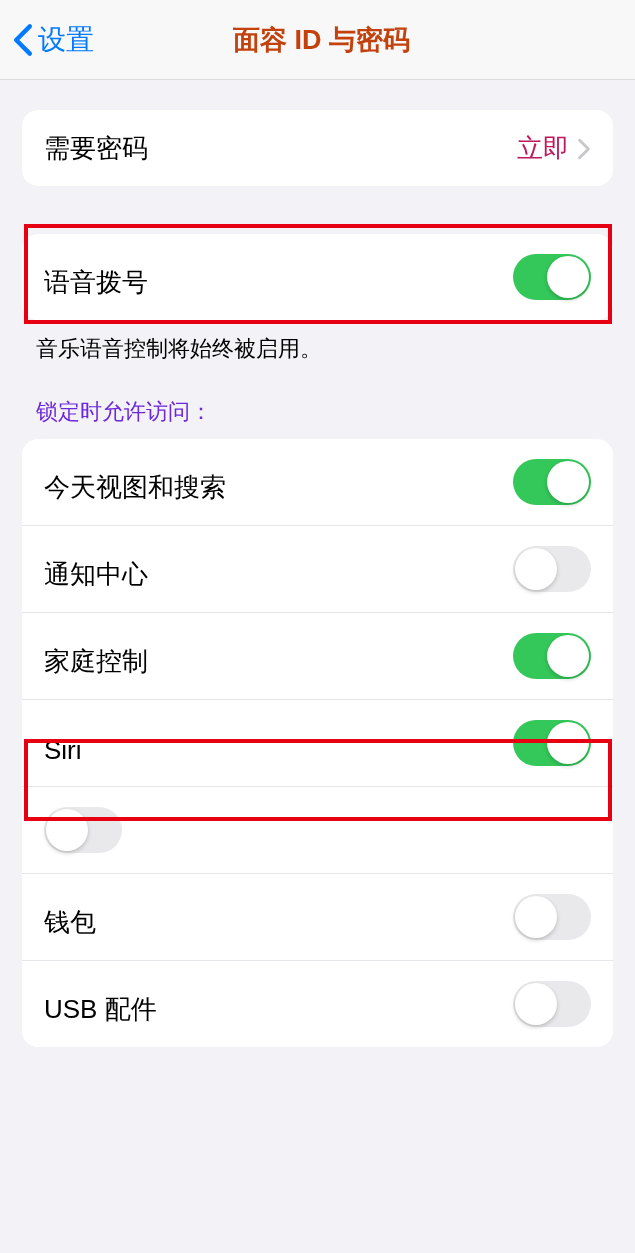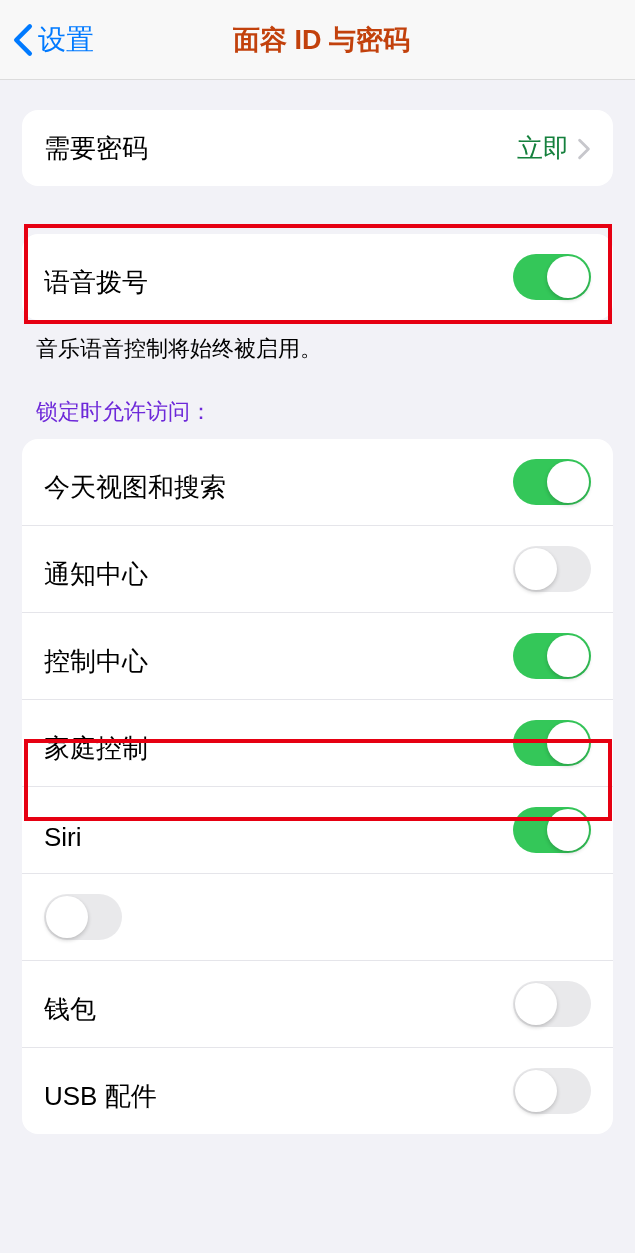--- a/index.html
+++ b/index.html
@@ -65,21 +65,21 @@
       border-top: 1px solid #e5e5ea;
     }
     .row-label {
       font-size: 26px;
       color: #000;
     }
     .row-value {
       display: flex;
       align-items: center;
       gap: 8px;
-      color: #15803d;
+      color: #be185d;
       font-size: 26px;
     }
     .chevron-right {
       width: 14px;
       height: 22px;
       color: #c7c7cc;
     }
     .footer-text {
       color: #000000;
       font-size: 22px;
@@ -194,26 +194,20 @@
             <div class="toggle-knob"></div>
           </div>
         </div>
         <div class="row">
           <span class="row-label">通知中心</span>
           <div class="toggle off">
             <div class="toggle-knob"></div>
           </div>
         </div>
         <div class="row">
-          <span class="row-label">控制中心</span>
-          <div class="toggle on">
-            <div class="toggle-knob"></div>
-          </div>
-        </div>
-        <div class="row">
           <span class="row-label">家庭控制</span>
           <div class="toggle on">
             <div class="toggle-knob"></div>
           </div>
         </div>
         <div class="row">
           <span class="row-label">Siri</span>
           <div class="toggle on">
             <div class="toggle-knob"></div>
           </div>

